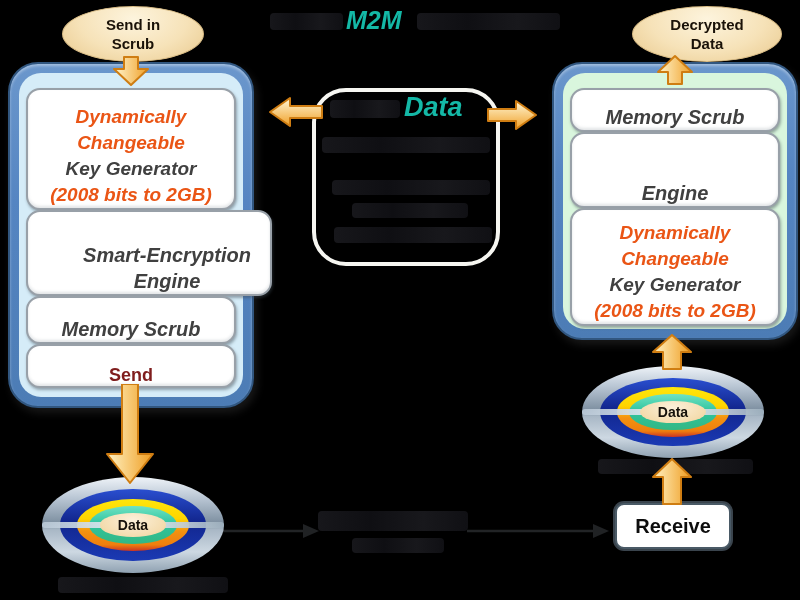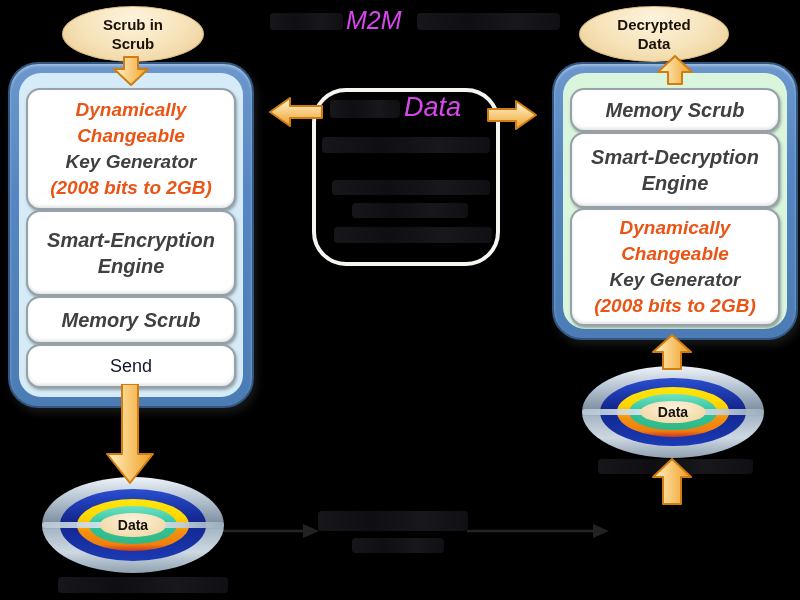--- a/index.html
+++ b/index.html
@@ -18,28 +18,28 @@
   .panel-outer{border-radius:30px;border:2px solid #31567f;
     background:linear-gradient(180deg,#6b97cc 0%,#5585c2 40%,#4c7cb5 100%);
     box-shadow:inset 0 2px 3px rgba(255,255,255,.38), 3px 5px 9px rgba(30,30,30,.8);z-index:2;}
   .panel-inner{position:absolute;border-radius:22px;z-index:3;}
   .inner-left{background:#d5ecf8;}
   .inner-right{background:#d9f6dd;}
 
   
   .module{position:absolute;background:#fff;border:2px solid #98a0a8;border-radius:14px;
     box-shadow:inset 0 -2px 3px rgba(150,160,170,.28), 1px 2px 3px rgba(60,70,80,.45);
-    display:flex;flex-direction:column;align-items:center;justify-content:center;
+    display:flex;flex-direction:column;align-items:center;justify-content:flex-end;
     text-align:center;z-index:4;}
   .mod-italic{font-style:italic;font-weight:bold;font-size:19px;line-height:26px;color:#404040;}
-  .mod-plain{font-weight:normal;font-size:18px;color:#0f172a;}
+  .mod-plain{font-weight:bold;font-size:18px;color:#7f1d1d;}
   .orange{color:#ea5515;}
 
   
-  .blue-title{color:#d946ef;font-weight:normal;font-style:italic;z-index:7;}
+  .blue-title{color:#14b8a6;font-weight:bold;font-style:italic;z-index:7;}
 
   
   .smudge{background:linear-gradient(90deg,#17171b,#0f0f13 35%,#18181c 70%,#101014);
     border-radius:4px;filter:blur(.6px);z-index:5;}
 
   
   .wrap-box{border:4px solid #f6f6f1;border-radius:34px;background:transparent;z-index:3;}
 
   
   .disc{z-index:4;}
@@ -65,56 +65,55 @@
 </head>
 <body>
 
 <div id="stage">
 
   <div class="abs smudge" style="left:270px;top:13px;width:73px;height:17px;"></div>
   <div class="abs blue-title" style="left:346px;top:6px;font-size:25px;">M2M</div>
   <div class="abs smudge" style="left:417px;top:13px;width:143px;height:17px;"></div>
 
   <div class="abs oval" style="left:62px;top:6px;width:140px;height:54px;">
-    <span>Scrub in</span>
+    <span>Send in</span>
     <span>Scrub</span>
   </div>
-  <div class="abs oval" style="left:579px;top:6px;width:148px;height:54px;">
+  <div class="abs oval" style="left:632px;top:6px;width:148px;height:54px;">
     <span>Decrypted</span>
     <span>Data</span>
   </div>
 
   <div class="abs panel-outer" style="left:8px;top:62px;width:242px;height:342px;">
     <div class="panel-inner inner-left" style="left:9px;top:9px;right:9px;bottom:9px;"></div>
   </div>
   <div class="module" style="left:26px;top:88px;width:206px;height:118px;">
     <span class="mod-italic orange">Dynamically</span>
     <span class="mod-italic orange">Changeable</span>
     <span class="mod-italic">Key Generator</span>
     <span class="mod-italic orange">(2008 bits to 2GB)</span>
   </div>
-  <div class="module" style="left:26px;top:210px;width:206px;height:82px;">
+  <div class="module" style="left:26px;top:210px;width:206px;height:82px;padding-left:36px;">
     <span class="mod-italic" style="font-size:20px;">Smart-Encryption</span>
     <span class="mod-italic" style="font-size:20px;">Engine</span>
   </div>
   <div class="module" style="left:26px;top:296px;width:206px;height:44px;">
     <span class="mod-italic" style="font-size:20px;">Memory Scrub</span>
   </div>
   <div class="module" style="left:26px;top:344px;width:206px;height:40px;">
     <span class="mod-plain">Send</span>
   </div>
 
   <div class="abs panel-outer" style="left:552px;top:62px;width:242px;height:274px;">
     <div class="panel-inner inner-right" style="left:9px;top:9px;right:9px;bottom:9px;"></div>
   </div>
   <div class="module" style="left:570px;top:88px;width:206px;height:40px;">
     <span class="mod-italic" style="font-size:20px;">Memory Scrub</span>
   </div>
   <div class="module" style="left:570px;top:132px;width:206px;height:72px;">
-    <span class="mod-italic" style="font-size:20px;">Smart-Decryption</span>
     <span class="mod-italic" style="font-size:20px;">Engine</span>
   </div>
   <div class="module" style="left:570px;top:208px;width:206px;height:114px;">
     <span class="mod-italic orange">Dynamically</span>
     <span class="mod-italic orange">Changeable</span>
     <span class="mod-italic">Key Generator</span>
     <span class="mod-italic orange">(2008 bits to 2GB)</span>
   </div>
 
   <div class="abs wrap-box" style="left:312px;top:88px;width:180px;height:170px;"></div>
@@ -221,14 +220,17 @@
     <div class="ring r-blue"></div>
     <div class="ring r-sun"></div>
     <div class="ring r-teal"></div>
     <div class="ring r-stripe"></div>
     <div class="ring r-cream">
       <span>Data</span>
     </div>
   </div>
   <div class="abs smudge" style="left:598px;top:459px;width:155px;height:15px;"></div>
 
+  <div class="abs receive" style="left:615px;top:503px;width:112px;height:42px;">
+    <span>Receive</span>
+  </div>
 
 </div>
 
 </body></html>

